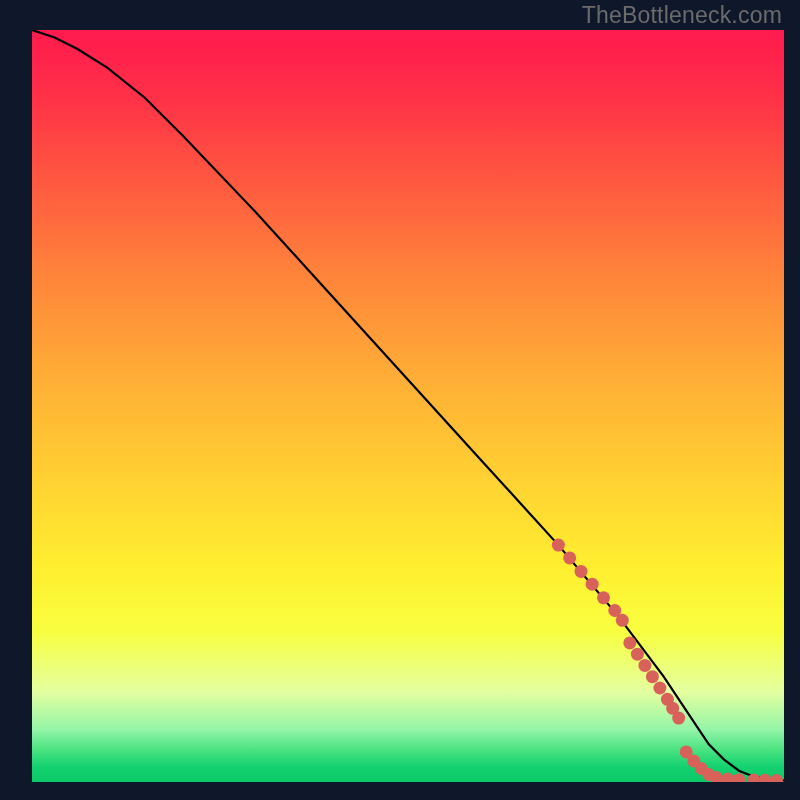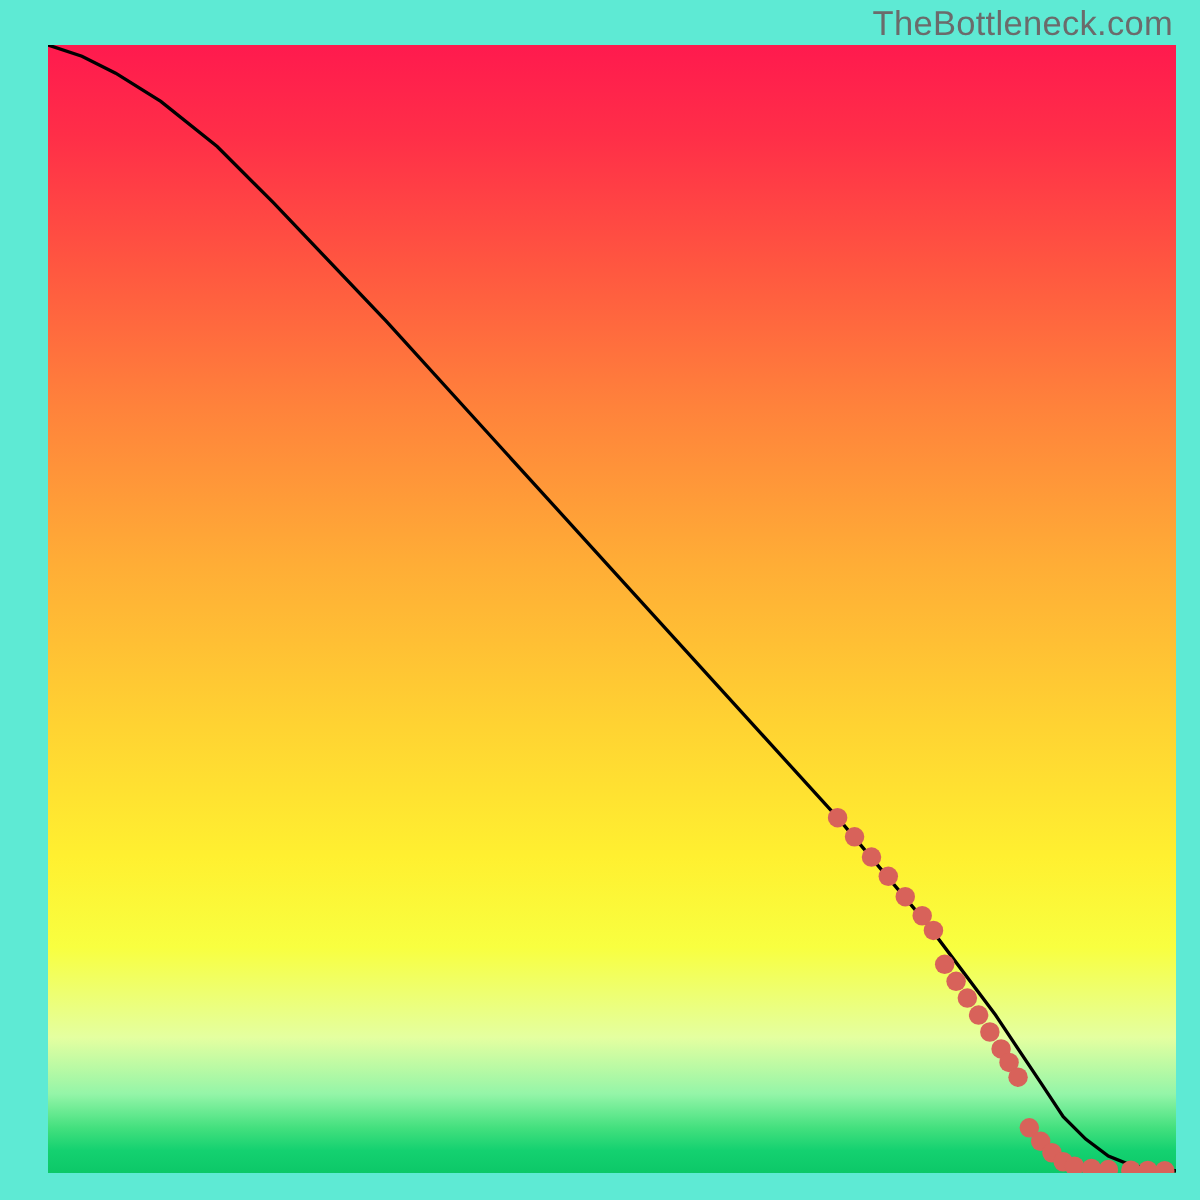--- a/index.html
+++ b/index.html
@@ -7,21 +7,21 @@
     padding: 0;
     width: 800px;
     height: 800px;
     background: #000;
     font-family: Arial, Helvetica, sans-serif;
   }
   .stage {
     position: relative;
     width: 800px;
     height: 800px;
-    background: #5eead4;
+    background: #0f172a;
   }
   .watermark {
     position: absolute;
     top: 2px;
     right: 18px;
     color: #6b6b6b;
     font-size: 23px;
     font-weight: 400;
     letter-spacing: 0.2px;
     user-select: none;

